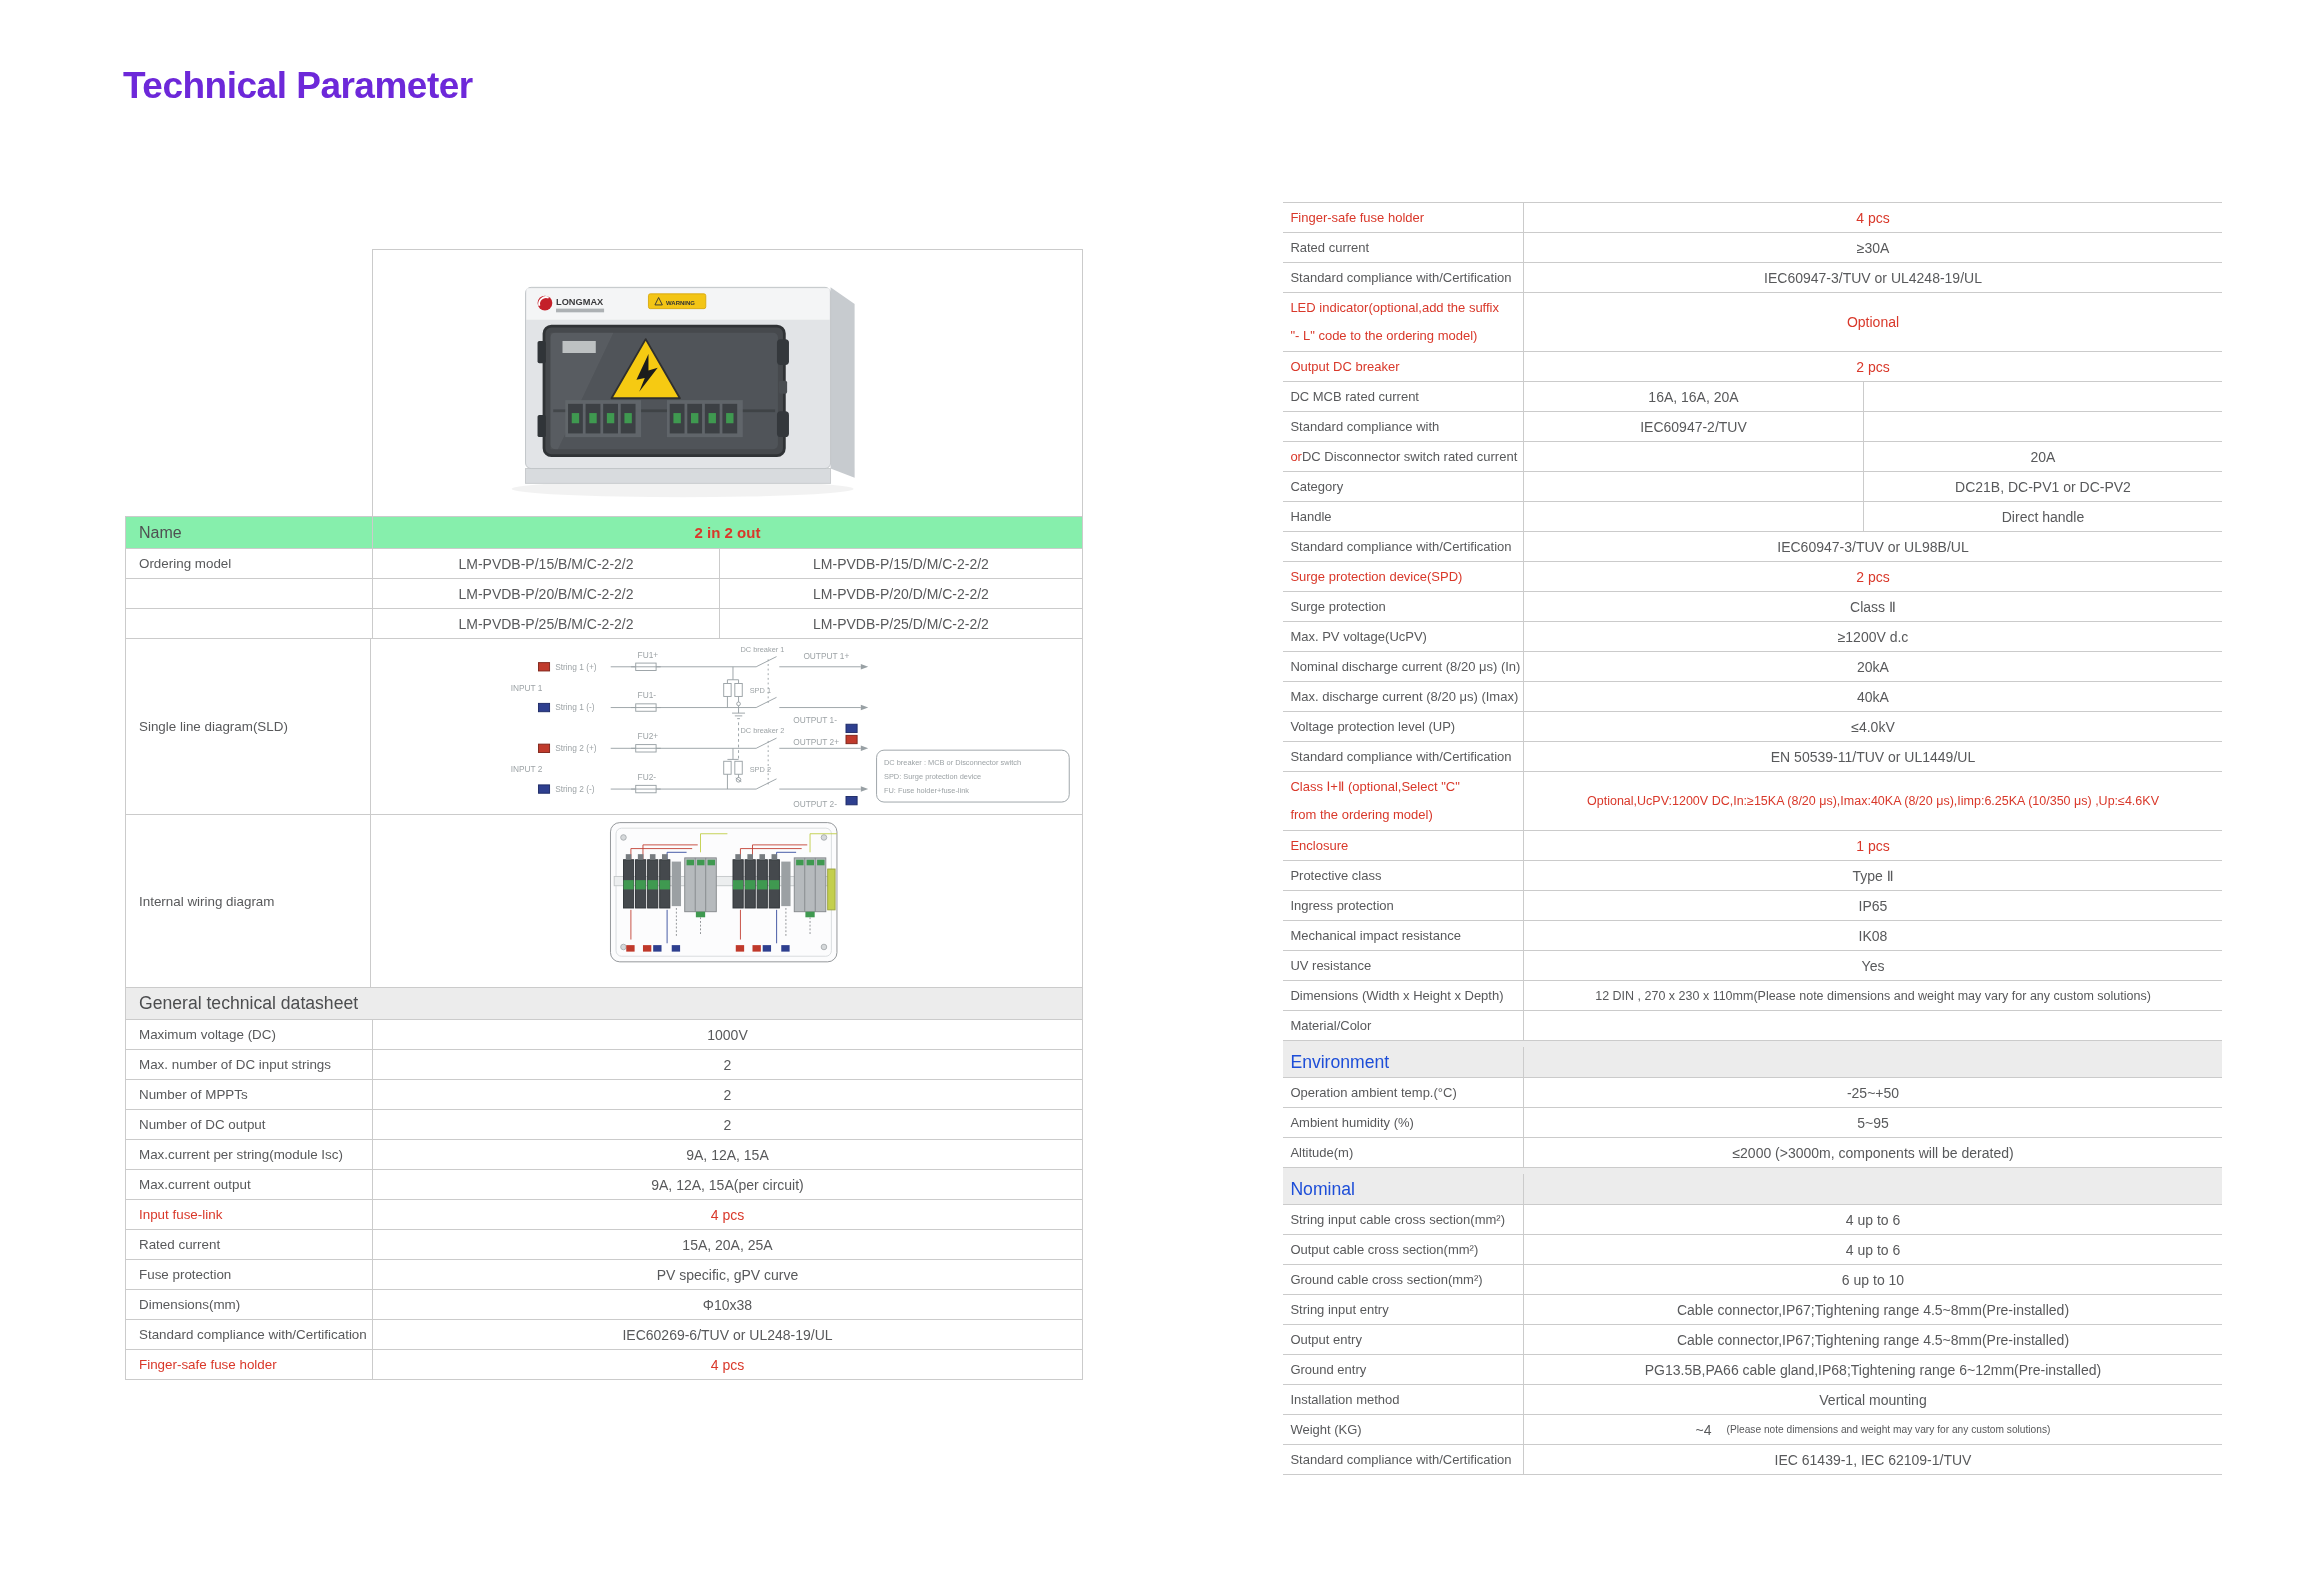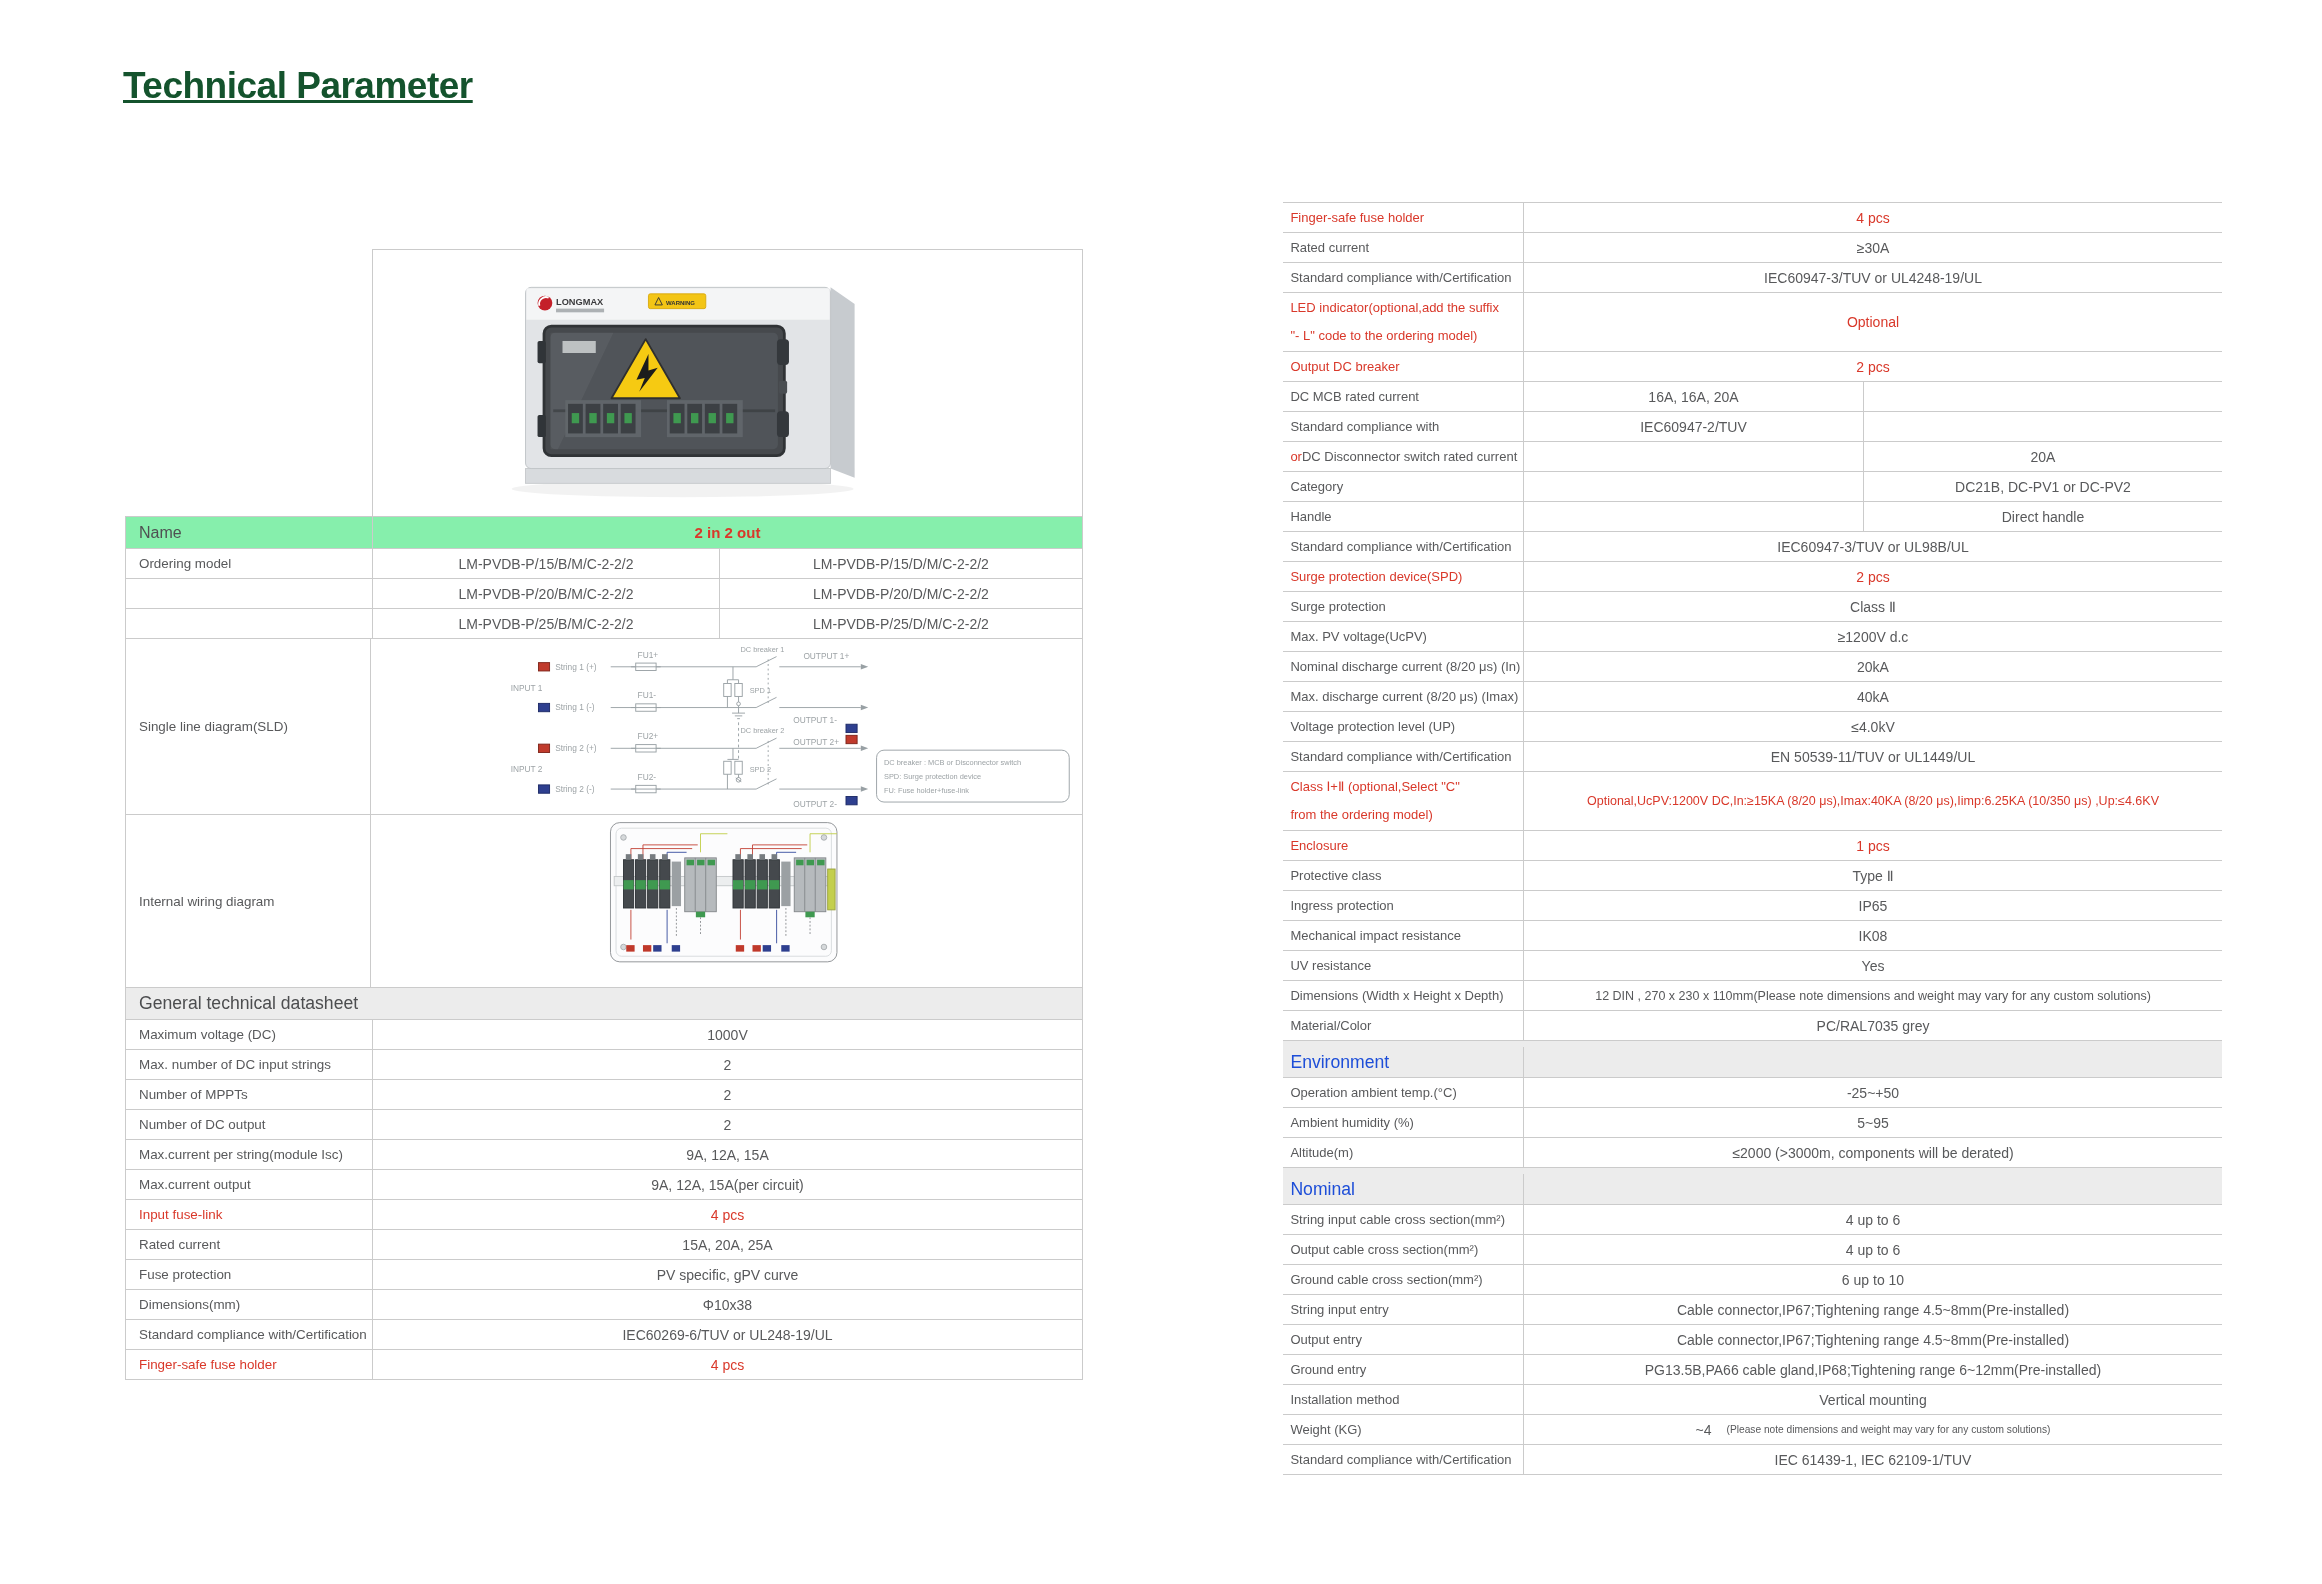--- a/index.html
+++ b/index.html
@@ -2,21 +2,21 @@
 <html style="font-size:15px"><head>
 <meta charset="utf-8">
 <style>
   html,body{margin:0;padding:0;}
   body{
     width:2323px;height:1584px;position:relative;background:#ffffff;
     font-family:"Liberation Sans", sans-serif;color:#58595b;overflow:hidden;
   }
   .page-title{
     position:absolute;left:123px;top:65px;margin:0;
-    font-size:37px;font-weight:600;letter-spacing:-0.5px;color:#14532d;text-decoration:underline;
+    font-size:37px;font-weight:600;letter-spacing:-0.5px;color:#6d28d9;
   }
   
   .product-box{
     position:absolute;left:372px;top:249px;width:711px;height:267px;
     box-sizing:border-box;border:0.9px solid #cbcbcb;border-bottom:none;
     display:flex;align-items:center;justify-content:center;background:#fff;
   }
   
   .left-table{
     position:absolute;left:125px;top:516px;width:958px;
@@ -454,21 +454,20 @@
       <div class="rrow">
         <div class="cell rlabel">UV resistance</div>
         <div class="cell rvfull">Yes</div>
       </div>
       <div class="rrow">
         <div class="cell rlabel">Dimensions (Width x Height x Depth)</div>
         <div class="cell rvfull smallv">12 DIN , 270 x 230 x 110mm(Please note dimensions and weight may vary for any custom solutions)</div>
       </div>
       <div class="rrow">
         <div class="cell rlabel">Material/Color</div>
-        <div class="cell rvfull">PC/RAL7035 grey</div>
       </div>
       <div class="rrow rsection">
         <div class="cell rlabel">Environment</div>
         <div class="cell rvfull"></div>
       </div>
       <div class="rrow">
         <div class="cell rlabel">Operation ambient temp.(°C)</div>
         <div class="cell rvfull">-25~+50</div>
       </div>
       <div class="rrow">

